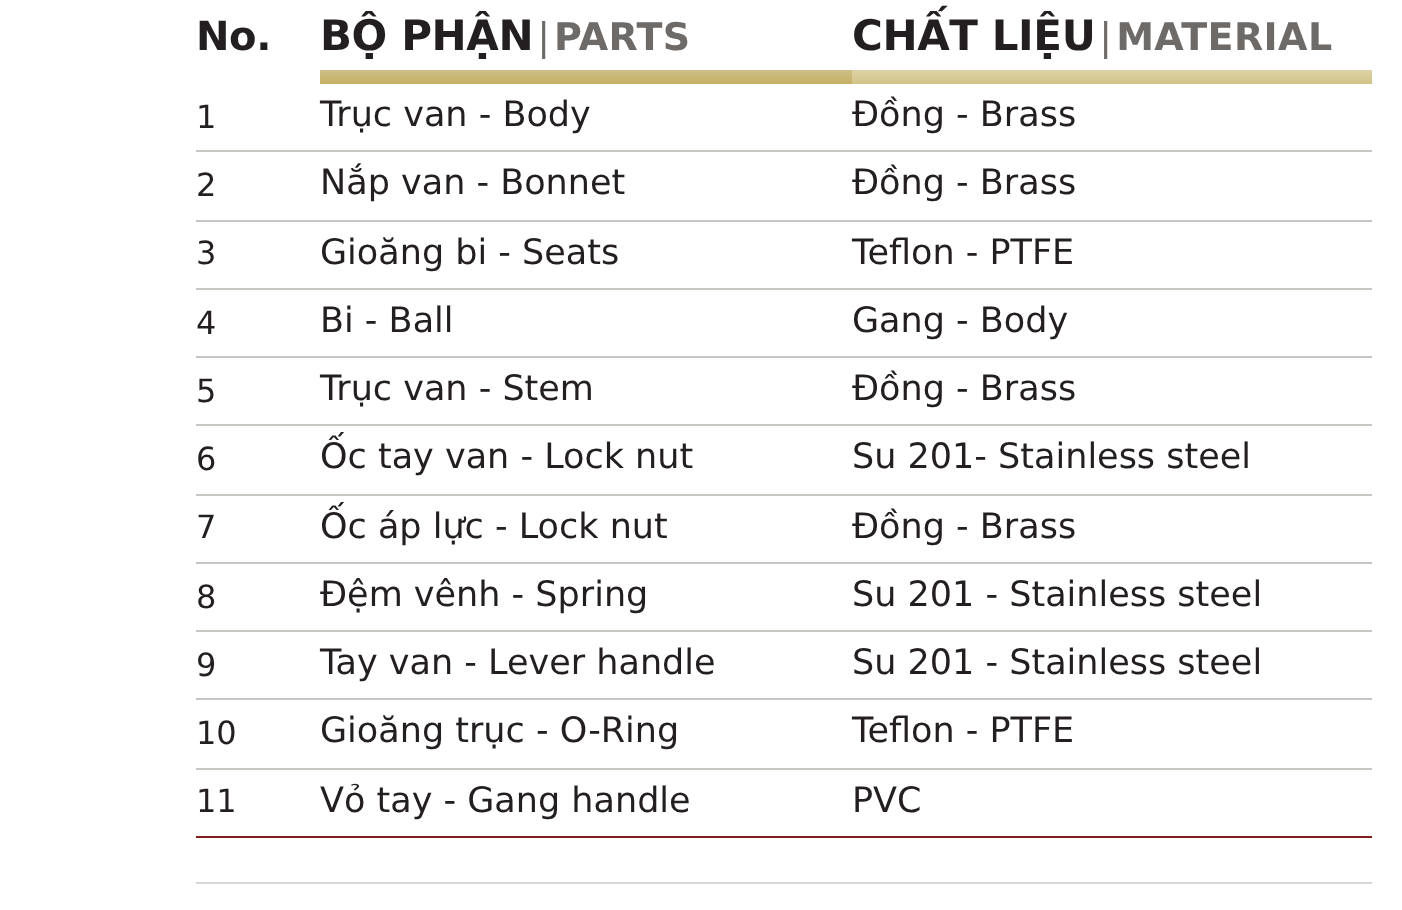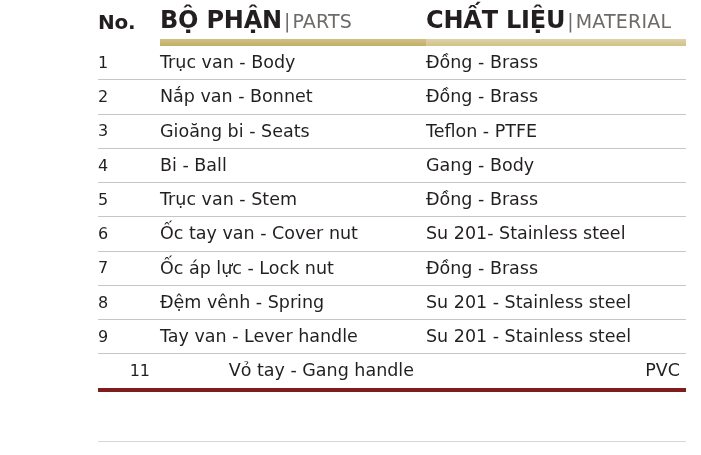--- a/index.html
+++ b/index.html
@@ -38,31 +38,31 @@
     vertical-align: bottom;
     padding: 0 0 5px 0;
     font-weight: normal;
   }
   .hdr-inner {
     display: block;
     white-space: nowrap;
   }
   .hdr-strong {
     font-weight: bold;
-    font-size: 24px;
+    font-size: 21px;
     letter-spacing: -0.2px;
   }
   .hdr-sep {
     font-weight: normal;
     font-size: 19px;
     color: #6d6a67;
     padding: 0 2px;
   }
   .hdr-light {
-    font-weight: normal;
+    font-weight: bold;
     font-size: 19px;
     color: #6d6a67;
     letter-spacing: 0.2px;
   }
   th.no-col .hdr-strong { font-size: 20px; }
 
   
   thead tr.rule-row td {
     padding: 0;
     height: 7px;
@@ -88,22 +88,21 @@
   tbody tr:first-child td { border-top: none; }
   td.no-col {
     color: #231f20;
     font-size: 16px;
     padding-right: 10px;
   }
   td.part-col { padding-right: 12px; }
   td.mat-col { padding-right: 6px; }
 
   tbody tr:last-child td {
-    border-bottom: 4px solid #7f1d1d;
-    text-align: right;
+    border-bottom: 1px solid #7f1d1d;
   }
   
   .bottom-rule {
     position: absolute;
     left: 98px;
     top: 441px;
     width: 588px;
     height: 1px;
     background: #d8d6d2;
   }
@@ -170,39 +169,44 @@
         <td class="part-col">Bi - Ball</td>
         <td class="mat-col">Gang - Body</td>
       </tr>
       <tr>
         <td class="no-col">5</td>
         <td class="part-col">Trục van - Stem</td>
         <td class="mat-col">Đồng - Brass</td>
       </tr>
       <tr>
         <td class="no-col">6</td>
-        <td class="part-col">Ốc tay van - Cover nut</td>
+        <td class="part-col">Ốc tay van - Lock nut</td>
         <td class="mat-col">Su 201- Stainless steel</td>
       </tr>
       <tr>
         <td class="no-col">7</td>
         <td class="part-col">Ốc áp lực - Lock nut</td>
         <td class="mat-col">Đồng - Brass</td>
       </tr>
       <tr>
         <td class="no-col">8</td>
         <td class="part-col">Đệm vênh - Spring</td>
         <td class="mat-col">Su 201 - Stainless steel</td>
       </tr>
       <tr>
         <td class="no-col">9</td>
         <td class="part-col">Tay van - Lever handle</td>
         <td class="mat-col">Su 201 - Stainless steel</td>
       </tr>
       <tr>
+        <td class="no-col">10</td>
+        <td class="part-col">Gioăng trục - O-Ring</td>
+        <td class="mat-col">Teflon - PTFE</td>
+      </tr>
+      <tr>
         <td class="no-col">11</td>
         <td class="part-col">Vỏ tay - Gang handle</td>
         <td class="mat-col">PVC</td>
       </tr>
     </tbody>
   </table>
 
   <div class="bottom-rule"></div>
 </div>
 

